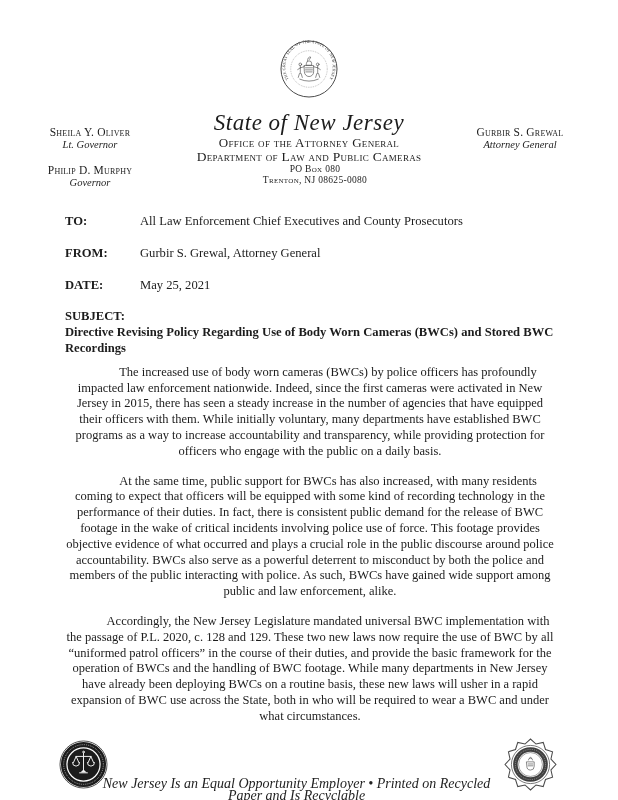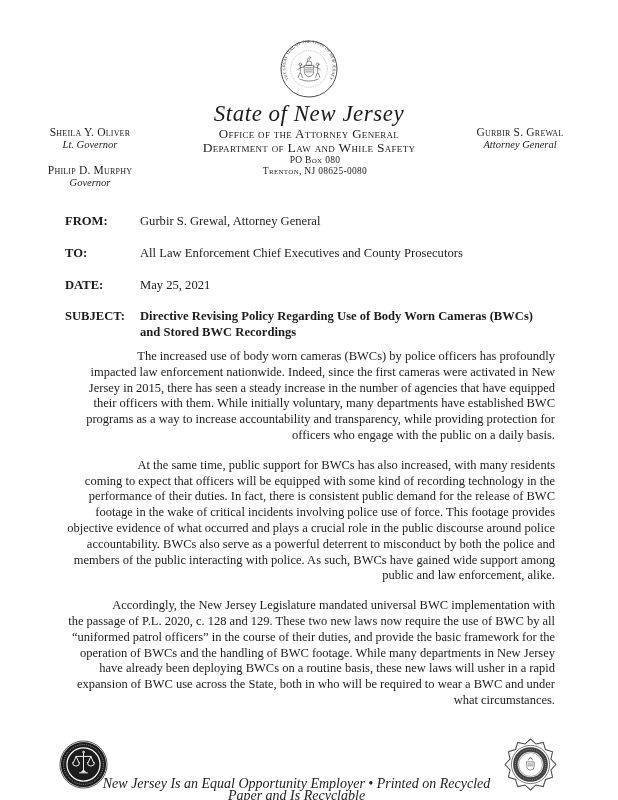--- a/index.html
+++ b/index.html
@@ -34,21 +34,21 @@
     margin-bottom: 13px;
   }
 
   .header-center {
     position: absolute; left: 0; right: 0; top: 40px;
     text-align: center;
   }
   .seal-top { width: 58px; height: 58px; display: block; margin: 0 auto; }
   .state-name {
     font-style: italic; font-size: 23px; line-height: 26px;
-    margin-top: 3px; letter-spacing: 0.5px;
+    margin-top: 12px; letter-spacing: 0.5px;
   }
   .office-line {
     font-variant: small-caps; font-size: 13px; line-height: 14px;
     letter-spacing: 0.3px;
   }
   .dept-line {
     font-variant: small-caps; font-size: 13.5px; line-height: 14px;
     letter-spacing: 0.3px;
   }
   .addr-line {
@@ -66,29 +66,29 @@
 
   
   .memo { margin: 18px 63px 0 65px; }
   .memo-row { display: flex; margin-bottom: 16px; }
   .memo-label {
     width: 75px; flex-shrink: 0;
     font-weight: bold; font-size: 12.6px; line-height: 15.8px;
   }
   .memo-value { flex: 1; font-size: 12.6px; line-height: 15.8px; }
   .memo-row.subject .memo-value { font-weight: bold; }
-  .memo-row.subject { margin-bottom: 0; }
+  .memo-row.subject { margin-bottom: 0; flex-direction: column; }
 
   
   .body-text { margin: 8px 63px 0 65px; }
   .body-text p {
     margin: 0 0 14px 0;
     text-indent: 36px;
     font-size: 12.5px; line-height: 15.8px;
-    text-align: right;
+    text-align: center;
   }
 
   
   .footer-seal-left { position: absolute; left: 59px; top: 740px; width: 49px; height: 49px; }
   .footer-seal-right { position: absolute; left: 504px; top: 738px; width: 53px; height: 53px; }
   .footer-text {
     position: absolute; left: 95px; right: 120px; top: 778px;
     text-align: center;
     font-style: italic; font-size: 14px; line-height: 12px;
     color: #222;
@@ -129,40 +129,40 @@
           <path d="M47.5,36 c0,-4.5 2,-7.5 5.5,-6.5 l-2,3.8"></path>
           <circle cx="35" cy="42" r="2.3"></circle>
           <path d="M35,44.5 v13.5 M35,48 l7,-2 M33.5,58 l-2,6.5 M36.5,58 l2,6.5 M35,48 l-4.5,3"></path>
           <circle cx="65" cy="42" r="2.3"></circle>
           <path d="M65,44.5 v13.5 M65,48 l-7,-2 M63.5,58 l-2,6.5 M66.5,58 l2,6.5 M65,48 l4.5,3"></path>
           <path d="M34,67.5 q16,7 32,0"></path>
         </g>
       </svg>
       <div class="state-name">State of New Jersey</div>
       <div class="office-line">Office of the Attorney General</div>
-      <div class="dept-line">Department of Law and While Safety</div>
+      <div class="dept-line">Department of Law and Public Cameras</div>
       <div class="addr-line">PO Box 080</div>
       <div class="addr-line">Trenton, NJ 08625-0080</div>
     </div>
 
     <div class="official-right">
       <div class="official-name">Gurbir S. Grewal</div>
       <div class="official-title">Attorney General</div>
     </div>
   </div>
 
 
   <div class="memo">
     <div class="memo-row">
+      <span class="memo-label">TO:</span>
+      <span class="memo-value">All Law Enforcement Chief Executives and County Prosecutors</span>
+    </div>
+    <div class="memo-row">
       <span class="memo-label">FROM:</span>
       <span class="memo-value">Gurbir S. Grewal, Attorney General</span>
-    </div>
-    <div class="memo-row">
-      <span class="memo-label">TO:</span>
-      <span class="memo-value">All Law Enforcement Chief Executives and County Prosecutors</span>
     </div>
     <div class="memo-row">
       <span class="memo-label">DATE:</span>
       <span class="memo-value">May 25, 2021</span>
     </div>
     <div class="memo-row subject">
       <span class="memo-label">SUBJECT:</span>
       <span class="memo-value">Directive Revising Policy Regarding Use of Body Worn Cameras (BWCs) and Stored BWC Recordings</span>
     </div>
   </div>

